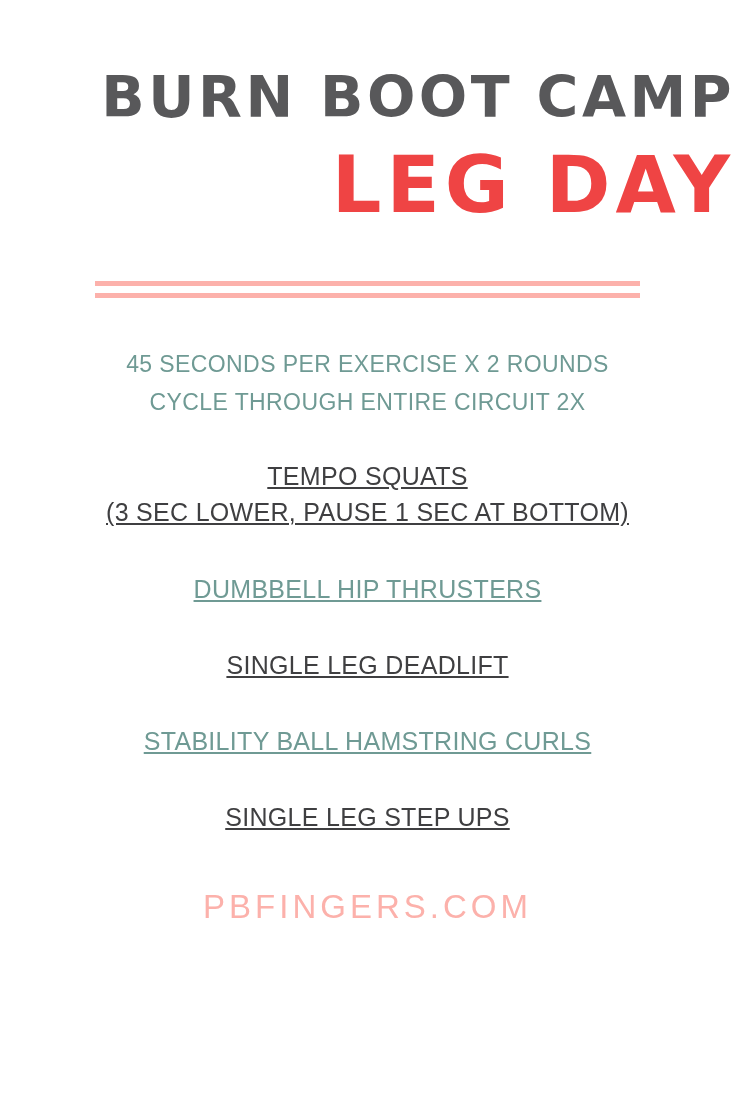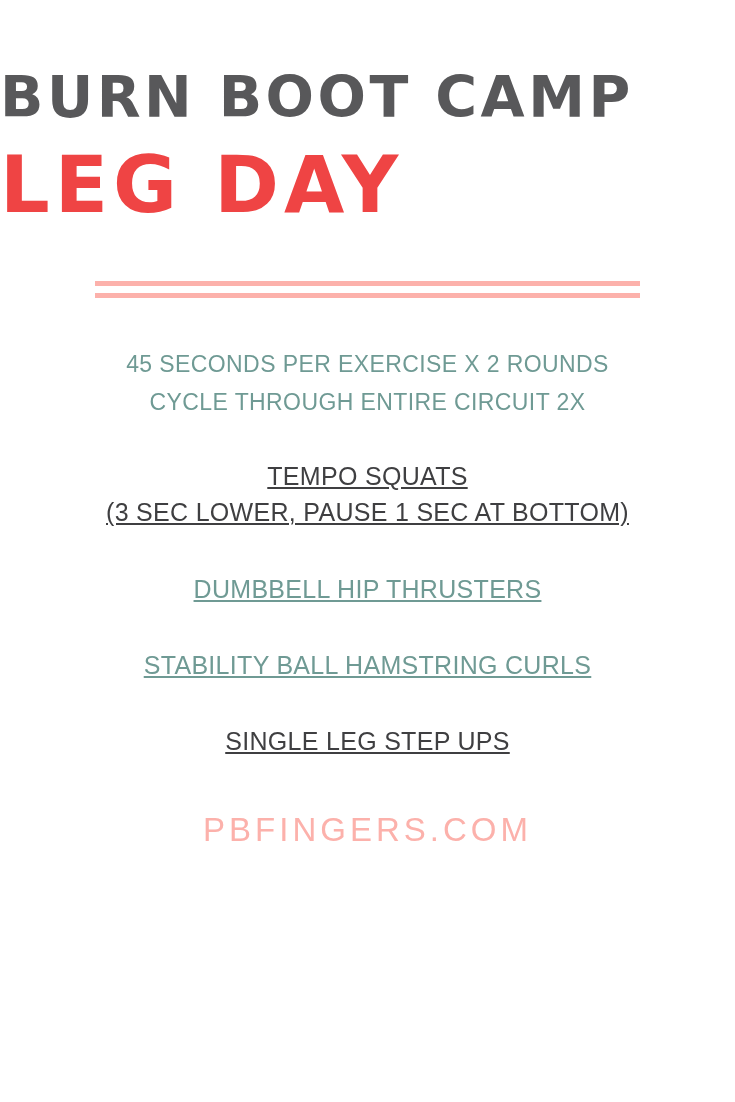--- a/index.html
+++ b/index.html
@@ -19,21 +19,21 @@
     box-sizing: border-box;
     display: flex;
     flex-direction: column;
     align-items: center;
     background: #ffffff;
   }
 
   
   .title-block {
     width: 100%;
-    text-align: left;
+    text-align: right;
     margin-top: 68px;
   }
   .title-line-1 {
     font-family: "DejaVu Sans", sans-serif;
     font-weight: 700;
     font-size: 57px;
     letter-spacing: 3.5px;
     color: #58585a;
     line-height: 1.05;
     text-transform: uppercase;
@@ -155,20 +155,23 @@
 
     <div class="exercise dark">
       <span>TEMPO SQUATS</span>
       <span class="note">(3 SEC LOWER, PAUSE 1 SEC AT BOTTOM)</span>
     </div>
 
     <div class="exercise teal">
       <span>DUMBBELL HIP THRUSTERS</span>
     </div>
 
+    <div class="exercise dark">
+      <span>SINGLE LEG DEADLIFT</span>
+    </div>
 
     <div class="exercise teal">
       <span>STABILITY BALL HAMSTRING CURLS</span>
     </div>
 
     <div class="exercise dark">
       <span>SINGLE LEG STEP UPS</span>
     </div>
 
   </div>

